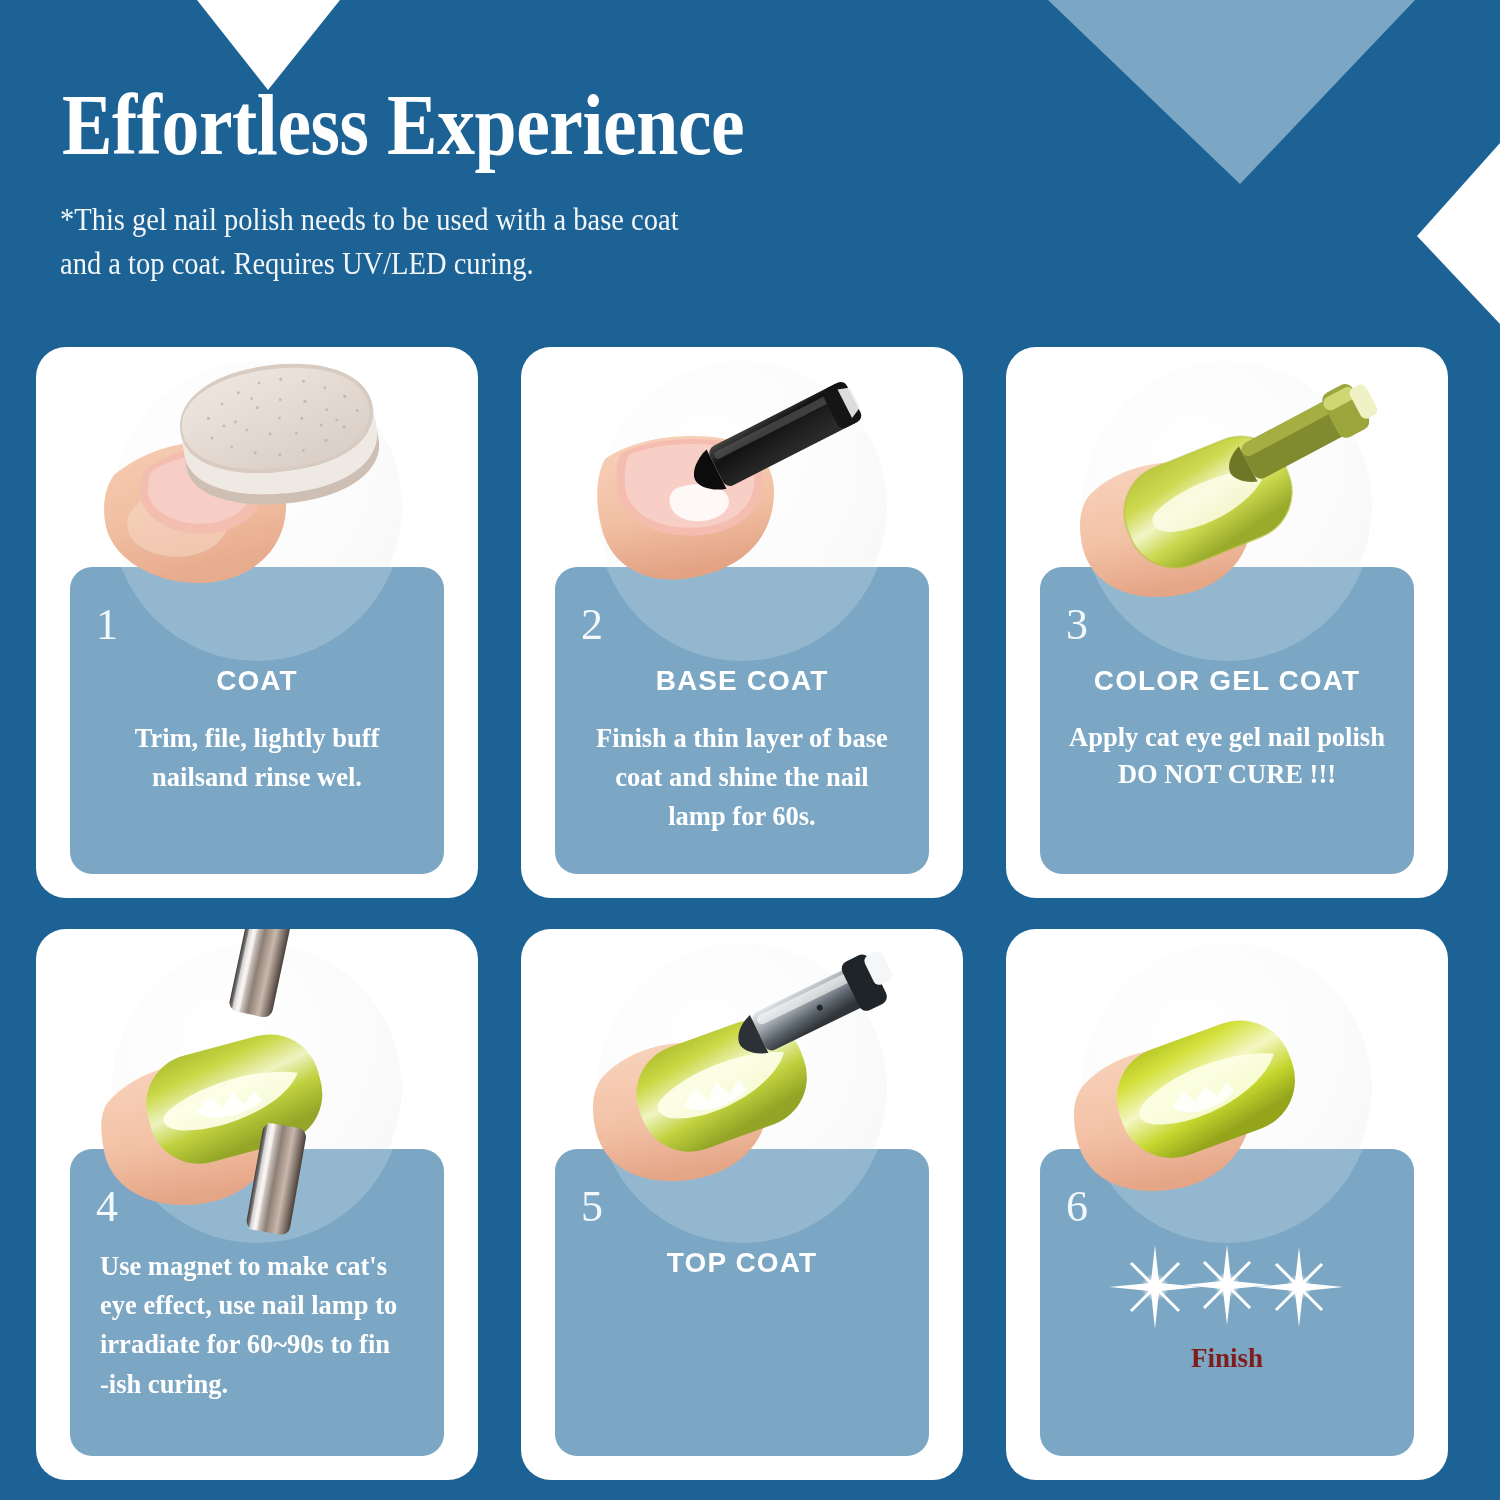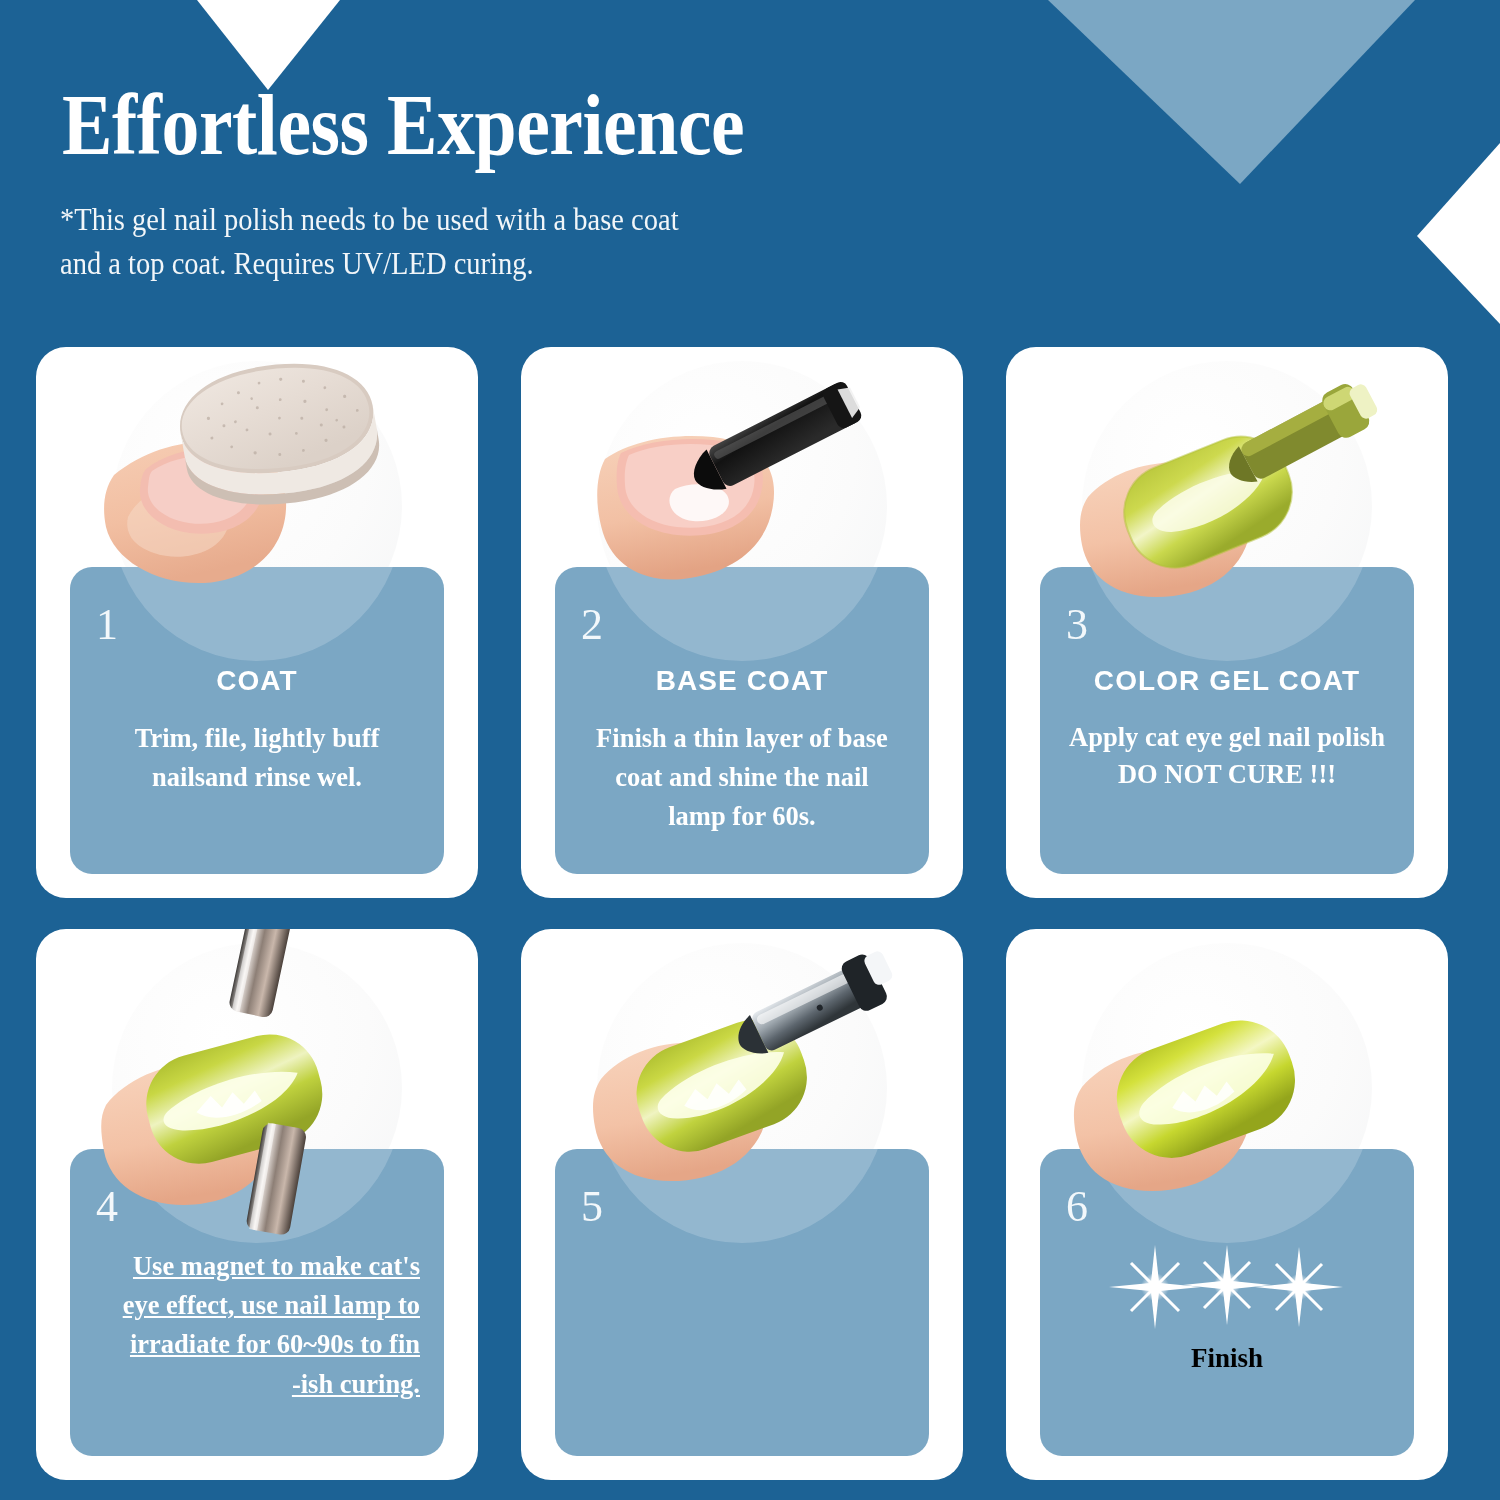--- a/index.html
+++ b/index.html
@@ -137,21 +137,21 @@
   .sparkles{
     position:relative;
     height:92px;
     margin-top:-6px;
     margin-bottom:10px;
   }
   .finish-label{
     font-family:"Liberation Serif", serif;
     font-weight:700;
     font-size:27px;
-    color:#000000;
+    color:#7f1d1d;
   }
 
   
   .art{ position:absolute; left:0; top:0; width:442px; height:340px; z-index:3; }
 </style>
 </head>
 <body>
 
 <svg id="deco" viewBox="0 0 1500 1500">
 
@@ -380,21 +380,21 @@
 
       <g transform="rotate(10 240 252)">
         <rect x="218" y="196" width="44" height="108" rx="9" fill="url(#magnetG)"></rect>
         <rect x="222" y="196" width="8" height="108" fill="#ffffff" opacity=".55"></rect>
       </g>
     </svg>
     <div class="panel">
       <div class="panel-tint"></div>
       <div class="step-num">4</div>
       <div class="panel-body">
-        <div class="step-desc" style="text-align:right; padding-left:6px;text-decoration:underline;">Use magnet to make cat's
+        <div class="step-desc" style="text-align:left; padding-left:6px;">Use magnet to make cat's
 eye effect, use nail lamp to
 irradiate for 60~90s to fin
 -ish curing.</div>
       </div>
     </div>
   </div>
 
   <div class="card">
     <div class="photo-wrap">
       <div class="photo-circle"></div>
@@ -435,20 +435,21 @@
         <path d="M234 60 L234 102 C220 98 212 88 212 82 C212 74 220 64 234 60 Z" fill="#2b3136"></path>
         <circle cx="300" cy="84" r="3" fill="#20252a"></circle>
         <rect x="336" y="54" width="30" height="54" rx="8" fill="#1f2428"></rect>
         <rect x="360" y="58" width="20" height="32" rx="6" fill="#f4f6f8"></rect>
       </g>
     </svg>
     <div class="panel">
       <div class="panel-tint"></div>
       <div class="step-num">5</div>
       <div class="panel-body">
+        <div class="step-title">TOP COAT</div>
       </div>
     </div>
   </div>
 
   <div class="card">
     <div class="photo-wrap">
       <div class="photo-circle"></div>
     </div>
     <svg class="art" viewBox="0 0 442 340">
       <defs>

